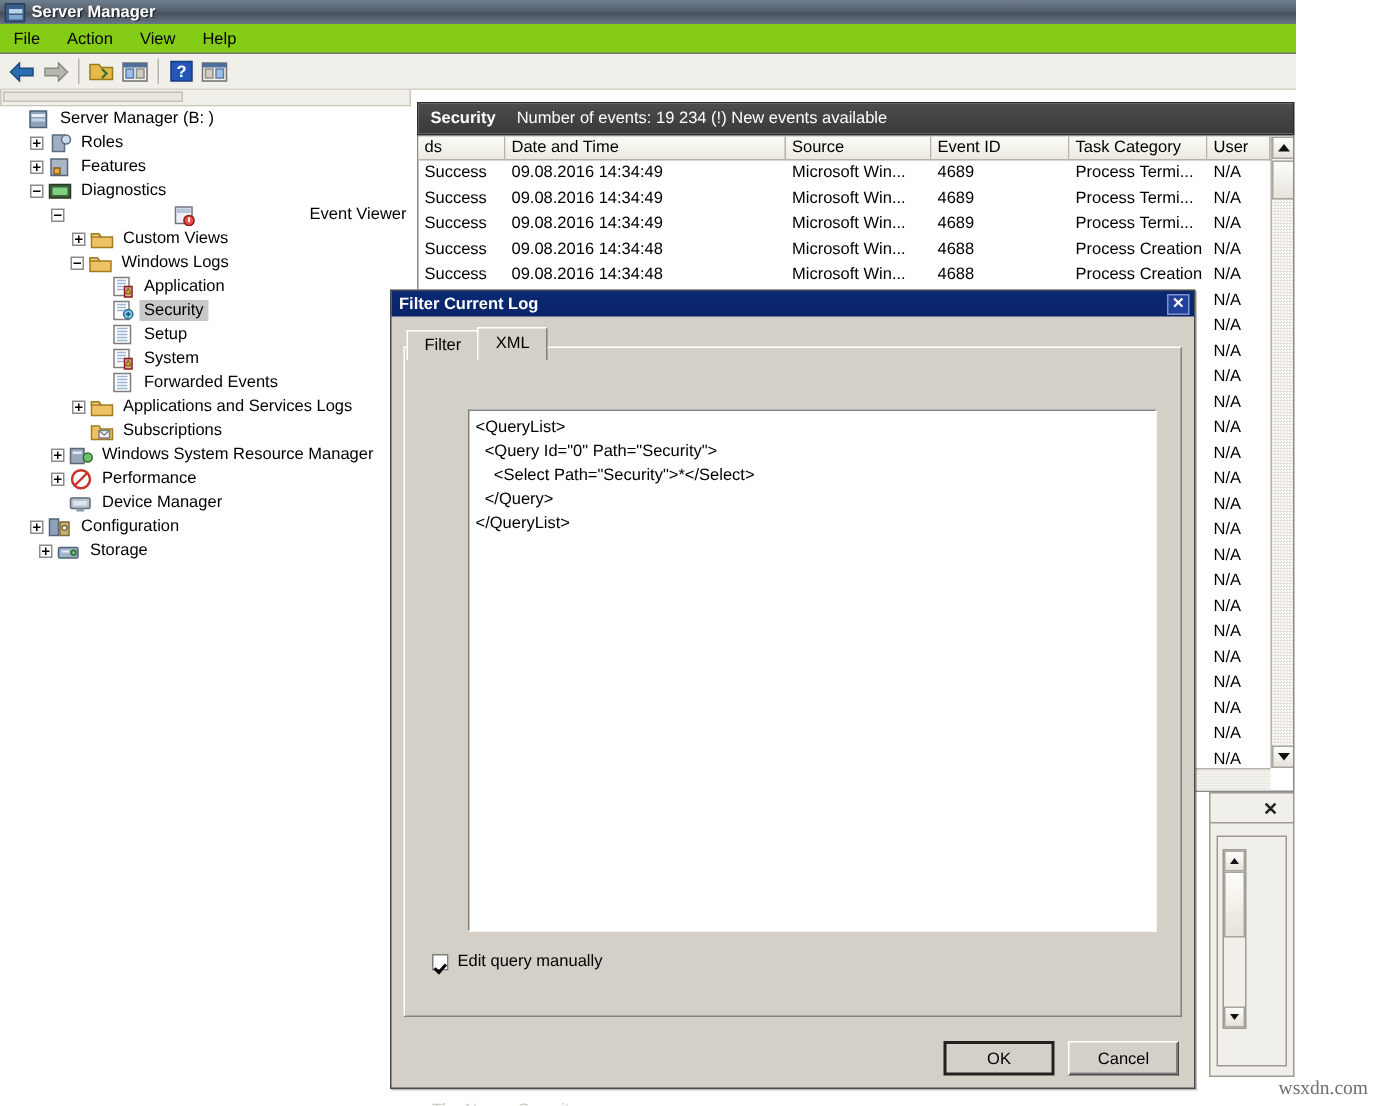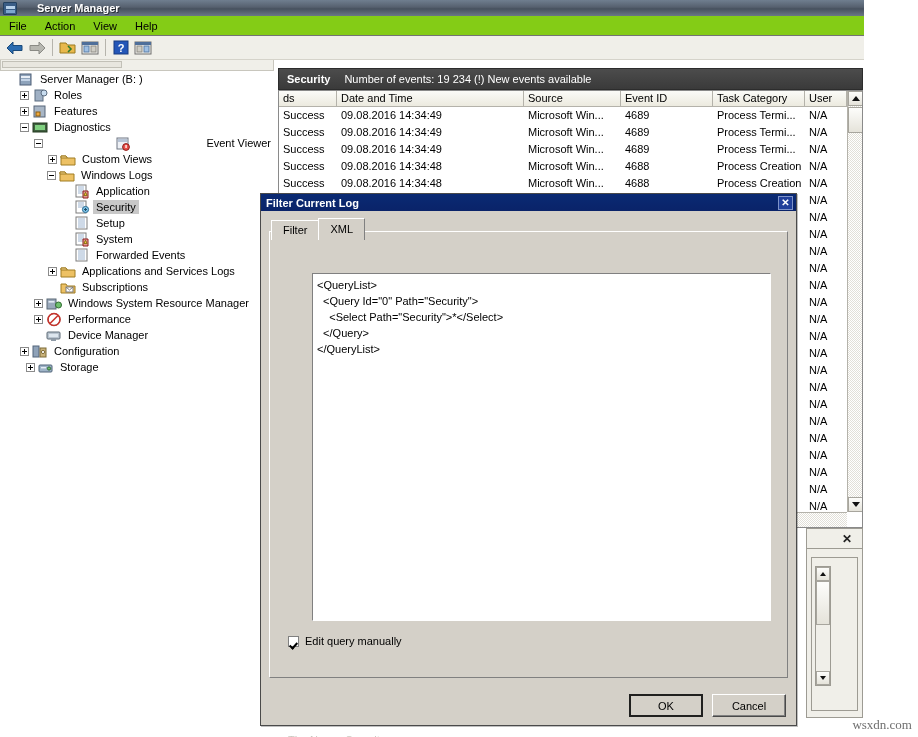--- a/index.html
+++ b/index.html
@@ -17,21 +17,21 @@
   
   .win-titlebar {
     position: absolute; left:0; top:0; width:864px; height:16px;
     background: linear-gradient(to bottom, #6f7e8f 0%, #56606e 45%, #47515e 55%, #6a7786 100%);
     display: flex; align-items: center; padding-left: 3px;
     overflow: hidden;
   }
   .win-title-txt {
     color: #ffffff; font-weight: bold; font-size: 11px;
     text-shadow: 1px 1px 0 rgba(0,0,0,.55);
-    margin-left: 20px; white-space: nowrap;
+    margin-left: 4px; white-space: nowrap;
   }
   .sm-ico {
     width: 14px; height: 13px; position: relative; flex: none;
     background: #3a5d86; border: 1px solid #24415f; border-radius: 1px;
   }
   .sm-ico:before {
     content:""; position:absolute; left:2px; top:3px; width:9px; height:3px;
     background:#b9d2ea;
   }
   .sm-ico:after {

